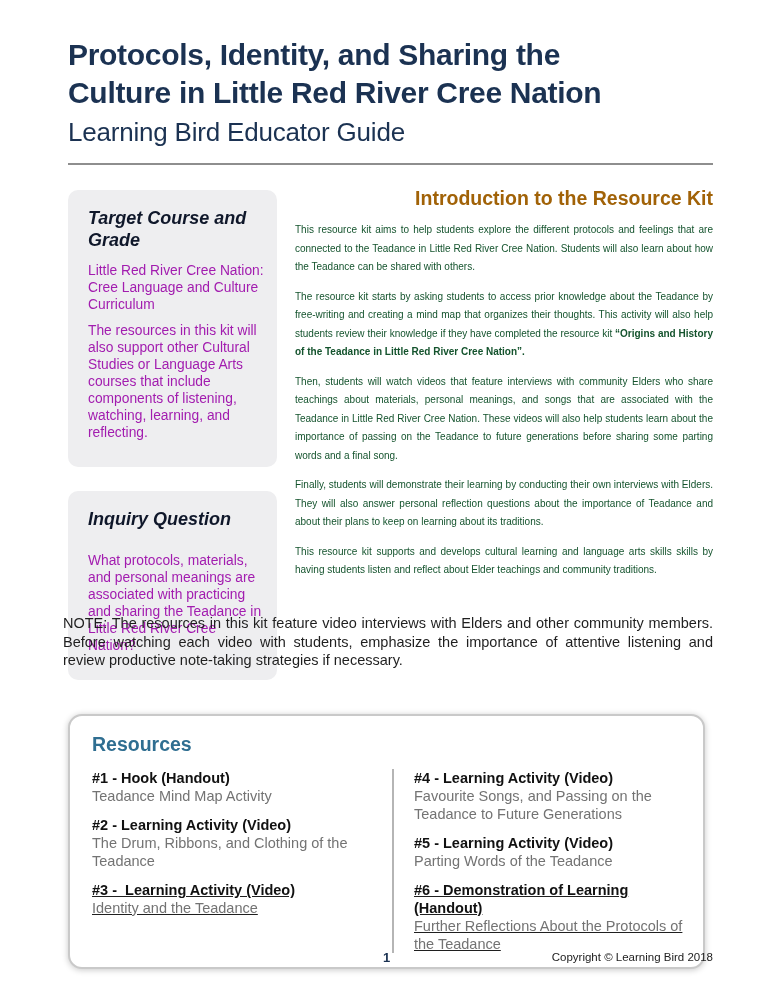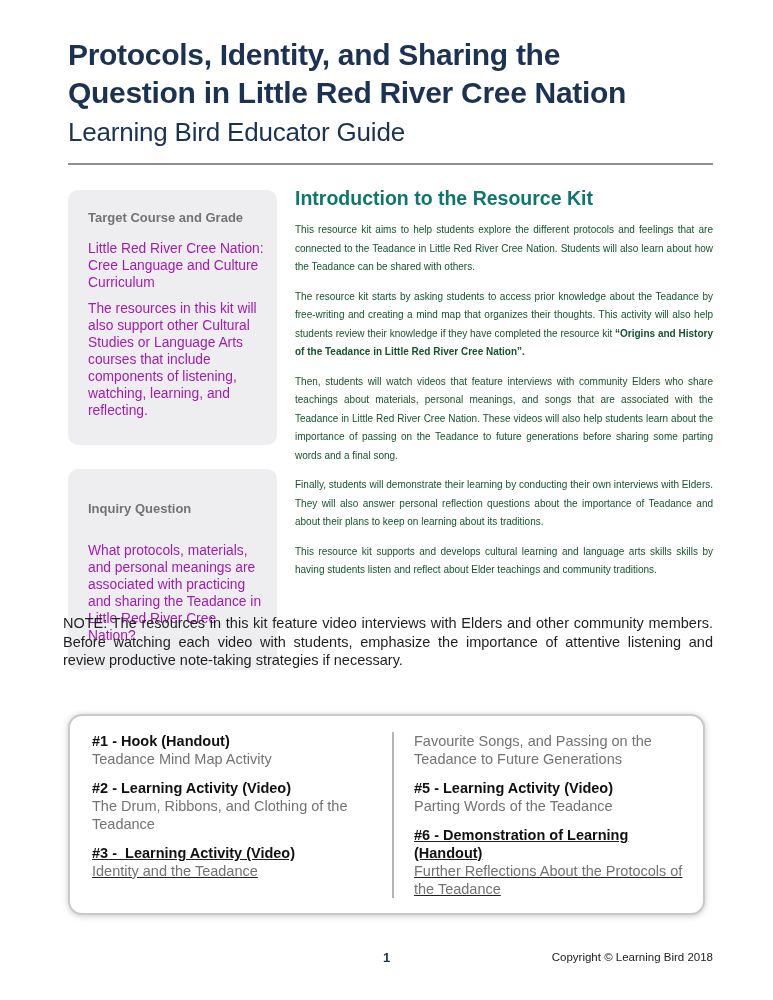--- a/index.html
+++ b/index.html
@@ -30,31 +30,33 @@
 
   
   .columns { position:absolute; left:68px; top:186px; width:645px; display:flex; }
   .sidebar { width:209px; flex:none; }
   .side-box {
     background:#eeeef0; border-radius:10px;
     padding:17px 13px 26px 20px; margin-top:4px;
   }
   .side-box + .side-box { margin-top:24px; }
   .side-heading {
-    color:#737373; font-weight:bold; font-size:13px; line-height:22px;
+    color:#0f172a; font-weight:bold; font-size:18px; line-height:22px;
     margin-bottom:11px;
+    font-style:italic;
   }
-  .side-box.inquiry .side-heading { margin-bottom:22px;margin-top:12px; }
+  .side-box.inquiry .side-heading { margin-bottom:22px; }
   .side-para { font-size:13.8px; line-height:17px; margin-bottom:9px; color:#a21caf; }
   .side-para:last-child { margin-bottom:0; }
 
   .main { flex:1; padding-left:18px; }
   .main-heading {
-    color:#0f766e; font-weight:bold; font-size:19.5px; line-height:24px;
+    color:#a16207; font-weight:bold; font-size:19.5px; line-height:24px;
     margin-bottom:11px;
+    text-align:right;
   }
   .main p {
     font-size:10px; line-height:18.5px; text-align:justify;
     margin-bottom:11px; color:#14532d;
   }
 
   
   .note {
     position:absolute; left:63px; top:614px; width:650px;
     font-size:14.5px; line-height:18.5px; text-align:justify; color:#1f1f1f;
@@ -90,21 +92,21 @@
   }
 </style>
 </head>
 <body>
 
 <div class="page">
 
   <div class="header">
     <div class="title">
       <div>Protocols, Identity, and Sharing the</div>
-      <div>Question in Little Red River Cree Nation</div>
+      <div>Culture in Little Red River Cree Nation</div>
     </div>
     <div class="subtitle">Learning Bird Educator Guide</div>
   </div>
 
   <div class="rule"></div>
 
   <div class="columns">
 
     <aside class="sidebar">
       <div class="side-box">
@@ -125,37 +127,39 @@
       <p>Then, students will watch videos that feature interviews with community Elders who share teachings about materials, personal meanings, and songs that are associated with the Teadance in Little Red River Cree Nation. These videos will also help students learn about the importance of passing on the Teadance to future generations before sharing some parting words and a final song.</p>
       <p>Finally, students will demonstrate their learning by conducting their own interviews with Elders. They will also answer personal reflection questions about the importance of Teadance and about their plans to keep on learning about its traditions.</p>
       <p>This resource kit supports and develops cultural learning and language arts skills skills by having students listen and reflect about Elder teachings and community traditions.</p>
     </div>
 
   </div>
 
   <div class="note">NOTE: The resources in this kit feature video interviews with Elders and other community members. Before watching each video with students, emphasize the importance of attentive listening and review productive note-taking strategies if necessary.</div>
 
   <div class="resources">
+    <div class="res-heading">Resources</div>
     <div class="res-cols">
       <div class="res-col-left">
         <div class="res-item">
           <div class="res-title">#1 - Hook (Handout)</div>
           <div class="res-desc">Teadance Mind Map Activity</div>
         </div>
         <div class="res-item">
           <div class="res-title">#2 - Learning Activity (Video)</div>
           <div class="res-desc">The Drum, Ribbons, and Clothing of the Teadance</div>
         </div>
         <div class="res-item">
           <div class="res-title">#3 - &nbsp;Learning Activity (Video)</div>
           <div class="res-desc">Identity and the Teadance</div>
         </div>
       </div>
       <div class="res-col-right">
         <div class="res-item">
+          <div class="res-title">#4 - Learning Activity (Video)</div>
           <div class="res-desc">Favourite Songs, and Passing on the Teadance to Future Generations</div>
         </div>
         <div class="res-item">
           <div class="res-title">#5 - Learning Activity (Video)</div>
           <div class="res-desc">Parting Words of the Teadance</div>
         </div>
         <div class="res-item">
           <div class="res-title">#6 - Demonstration of Learning (Handout)</div>
           <div class="res-desc">Further Reflections About the Protocols of the Teadance</div>
         </div>

